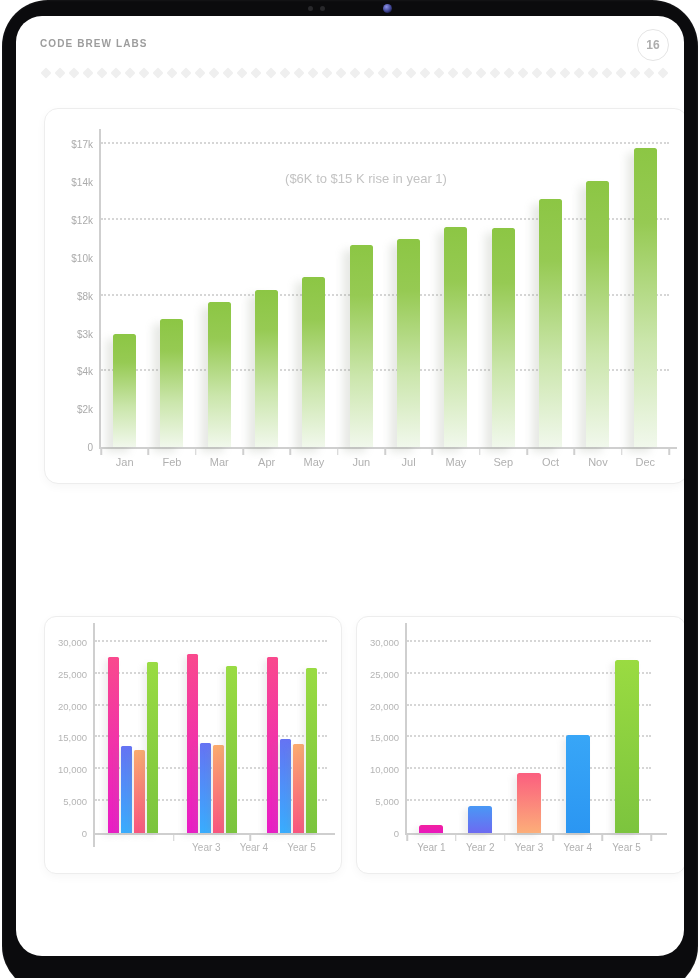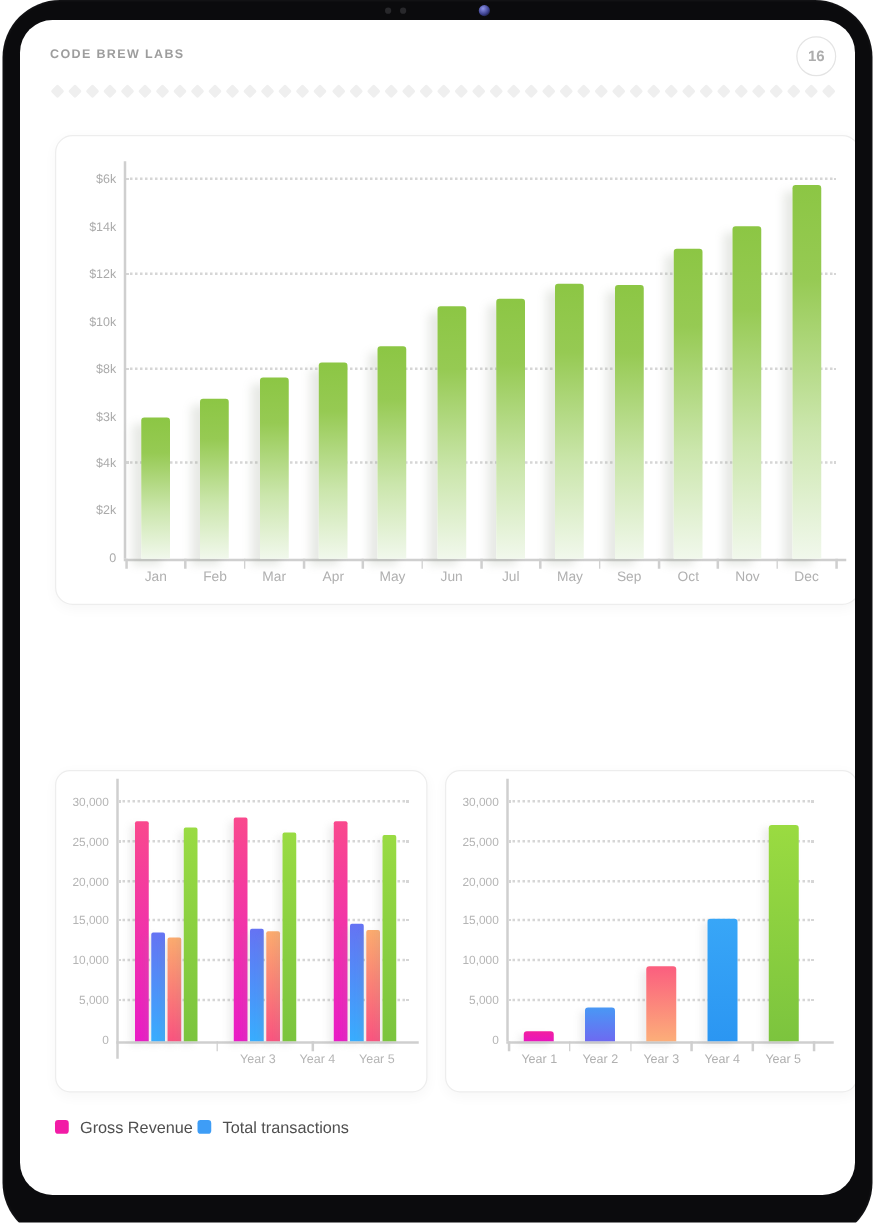--- a/index.html
+++ b/index.html
@@ -130,34 +130,35 @@
         <div class="dia"></div>
         <div class="dia"></div>
         <div class="dia"></div>
         <div class="dia"></div>
         <div class="dia"></div>
         <div class="dia"></div>
         <div class="dia"></div>
       </div>
 
     <div class="card" id="main-card">
+      <div class="chart-sub">($6K to $15 K rise in year 1)</div>
       <div class="plot" id="main-plot">
           <div class="grid" style="bottom: 24.2424%;"></div>
           <div class="grid" style="bottom: 48.4848%;"></div>
           <div class="grid" style="bottom: 72.7273%;"></div>
           <div class="grid" style="bottom: 96.9697%;"></div>
           <div class="ylab" style="bottom: 0%;">0</div>
           <div class="ylab" style="bottom: 12.1212%;">$2k</div>
           <div class="ylab" style="bottom: 24.2424%;">$4k</div>
           <div class="ylab" style="bottom: 36.3636%;">$3k</div>
           <div class="ylab" style="bottom: 48.4848%;">$8k</div>
           <div class="ylab" style="bottom: 60.6061%;">$10k</div>
           <div class="ylab" style="bottom: 72.7273%;">$12k</div>
           <div class="ylab" style="bottom: 84.8485%;">$14k</div>
-          <div class="ylab" style="bottom: 96.9697%;">$6k</div>
+          <div class="ylab" style="bottom: 96.9697%;">$17k</div>
           <div class="ax-y"></div>
           <div class="ax-x"></div>
           <div class="slot-row">
             <div class="slot">
               <div class="bar shade" style="height: 36.3636%; width: 23px; background: linear-gradient(rgb(140, 198, 68), rgb(150, 202, 83) 25%, rgb(203, 230, 172) 65%, rgb(241, 248, 236));"></div>
             </div>
             <div class="slot">
               <div class="bar shade" style="height: 40.9091%; width: 23px; background: linear-gradient(rgb(140, 198, 68), rgb(150, 202, 83) 25%, rgb(203, 230, 172) 65%, rgb(241, 248, 236));"></div>
             </div>
             <div class="slot">
@@ -309,26 +310,16 @@
             <div class="xlab" style="font-size: 10px;">Year 1</div>
             <div class="xlab" style="font-size: 10px;">Year 2</div>
             <div class="xlab" style="font-size: 10px;">Year 3</div>
             <div class="xlab" style="font-size: 10px;">Year 4</div>
             <div class="xlab" style="font-size: 10px;">Year 5</div>
           </div>
         </div>
     </div>
 
     <div class="legend" id="legend">
-        <div class="legend-row">
-          <div class="legend-item">
-            <div class="sq" style="background: linear-gradient(rgb(242, 28, 166), rgb(242, 28, 166));"></div>
-            <div>Gross Revenue</div>
-          </div>
-          <div class="legend-item">
-            <div class="sq" style="background: linear-gradient(rgb(62, 157, 246), rgb(62, 157, 246));"></div>
-            <div>Total transactions</div>
-          </div>
-        </div>
       </div>
 
   </div>
 </div>
 
 </body></html>

